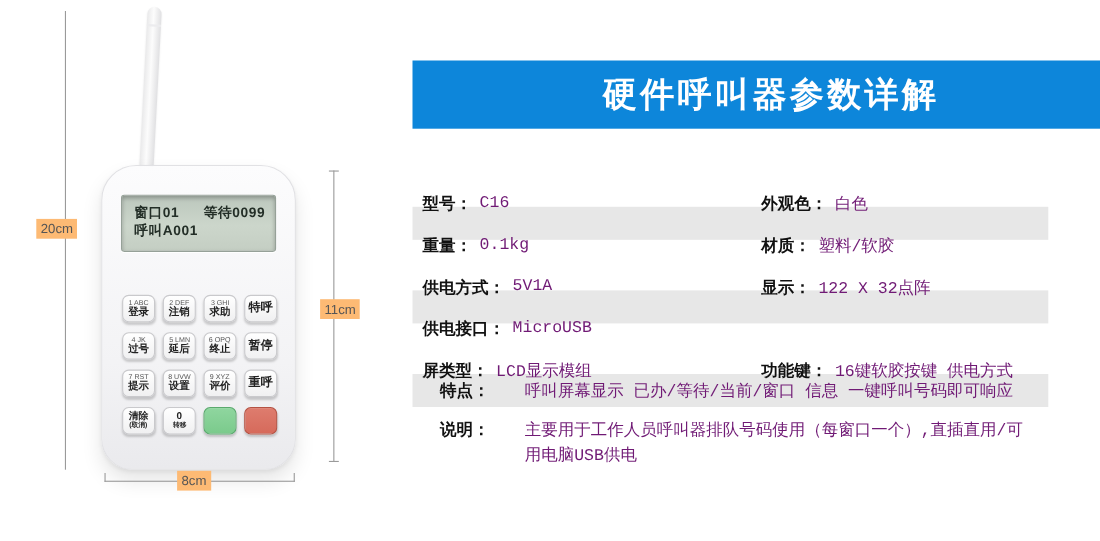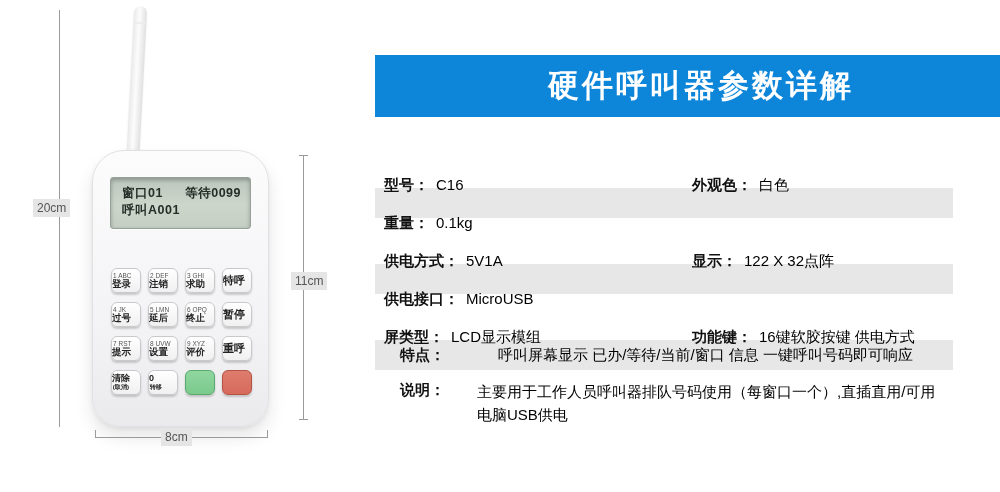--- a/index.html
+++ b/index.html
@@ -31,48 +31,48 @@
     background:linear-gradient(180deg,#bcc7bd,#ccd6cb 55%,#c4cec3);
     border:1px solid #96a198;border-radius:3px;
     box-shadow:inset 0 2px 4px rgba(0,0,0,.28),0 1px 0 #ffffff;
     padding:7px 9px 0 11px;color:#232e27;font-weight:bold;font-size:12.5px;line-height:17px;letter-spacing:.5px;}
   .lcd-line1{display:flex;justify-content:space-between;}
   .keypad{position:absolute;left:18px;top:117px;width:141px;
     display:grid;grid-template-columns:repeat(4,30px);grid-auto-rows:25px;gap:9px 7px;}
   .key{background:linear-gradient(180deg,#ffffff,#f0f0f1);
     border:1px solid #c9c9cc;border-radius:6px;
     box-shadow:0 2px 2px rgba(0,0,0,.18);
-    display:flex;flex-direction:column;justify-content:center;line-height:1.05;overflow:hidden;}
+    display:flex;flex-direction:column;align-items:center;justify-content:center;line-height:1.05;overflow:hidden;}
   .key .key-top{font-size:7px;color:#555;transform:scale(.92);white-space:nowrap;}
   .key .key-main{font-size:9.5px;font-weight:bold;color:#222;white-space:nowrap;}
   .key.fn .key-main{font-size:11px;}
   .key.combo .key-top{font-size:9px;font-weight:bold;color:#222;transform:none;}
   .key.combo .key-main{font-size:6.5px;font-weight:bold;transform:scale(.95);}
   .key.green{background:linear-gradient(180deg,#8fd69f,var(--key-green));border-color:#5aa96d;gap:32px;}
   .key.green .key-top,.key.green .key-main{color:#0d4a20;}
   .key.red{background:linear-gradient(180deg,#de7c6e,var(--key-red));border-color:#b45243;gap:44px;}
   .key.red .key-top,.key.red .key-main{color:#55130a;}
 
   
   .dim{position:absolute;background:var(--dim-line);}
-  .dim-label{position:absolute;background:#e5e5e5;color:#555;font-size:12px;padding:2px 4px;z-index:3;}
+  .dim-label{position:absolute;background:#fdba74;color:#555;font-size:12px;padding:2px 4px;z-index:3;}
   .tick{position:absolute;background:var(--dim-line);}
 
   
   .banner{position:absolute;left:375px;top:55px;width:652px;height:62px;
     background:var(--accent);color:#fff;text-align:center;line-height:62px;
     font-size:31px;font-weight:bold;letter-spacing:3px;}
   .spec-table{position:absolute;left:375px;top:146px;width:578px;font-size:15px;}
   .spec-row{display:flex;align-items:center;height:38px;}
-  .spec-row.shaded,.full-row.shaded{background:var(--row-shade);height:30px;margin:4px 0;gap:21px;}
+  .spec-row.shaded,.full-row.shaded{background:var(--row-shade);height:30px;margin:4px 0;}
   .cell{display:flex;align-items:flex-start;padding-left:9px;margin-top:41px;}
   .cell.c1{width:308px;flex:none;}
   .cell.c2{flex:1;}
   .lbl{font-weight:bold;color:#111;white-space:nowrap;}
-  .val{color:#000000;margin-left:7px;white-space:nowrap;}
+  .val{color:#701a75;margin-left:7px;white-space:nowrap;font-family:Liberation Mono, monospace;}
   .full-row{display:flex;align-items:center;padding-left:25px;}
   .full-row .val{white-space:normal;margin-left:32px;}
   .full-row.note{align-items:flex-start;padding-top:7px;height:auto;}
   .full-row.note .val{line-height:1.5;padding-right:14px;}
 </style>
 </head>
 <body>
 
 <div class="stage">
 
@@ -183,20 +183,24 @@
         <span class="lbl">外观色：</span>
         <span class="val">白色</span>
       </div>
     </div>
 
     <div class="spec-row shaded">
       <div class="cell c1">
         <span class="lbl">重量：</span>
         <span class="val">0.1kg</span>
       </div>
+      <div class="cell c2">
+        <span class="lbl">材质：</span>
+        <span class="val">塑料/软胶</span>
+      </div>
     </div>
 
     <div class="spec-row">
       <div class="cell c1">
         <span class="lbl">供电方式：</span>
         <span class="val">5V1A</span>
       </div>
       <div class="cell c2">
         <span class="lbl">显示：</span>
         <span class="val">122 X 32点阵</span>

